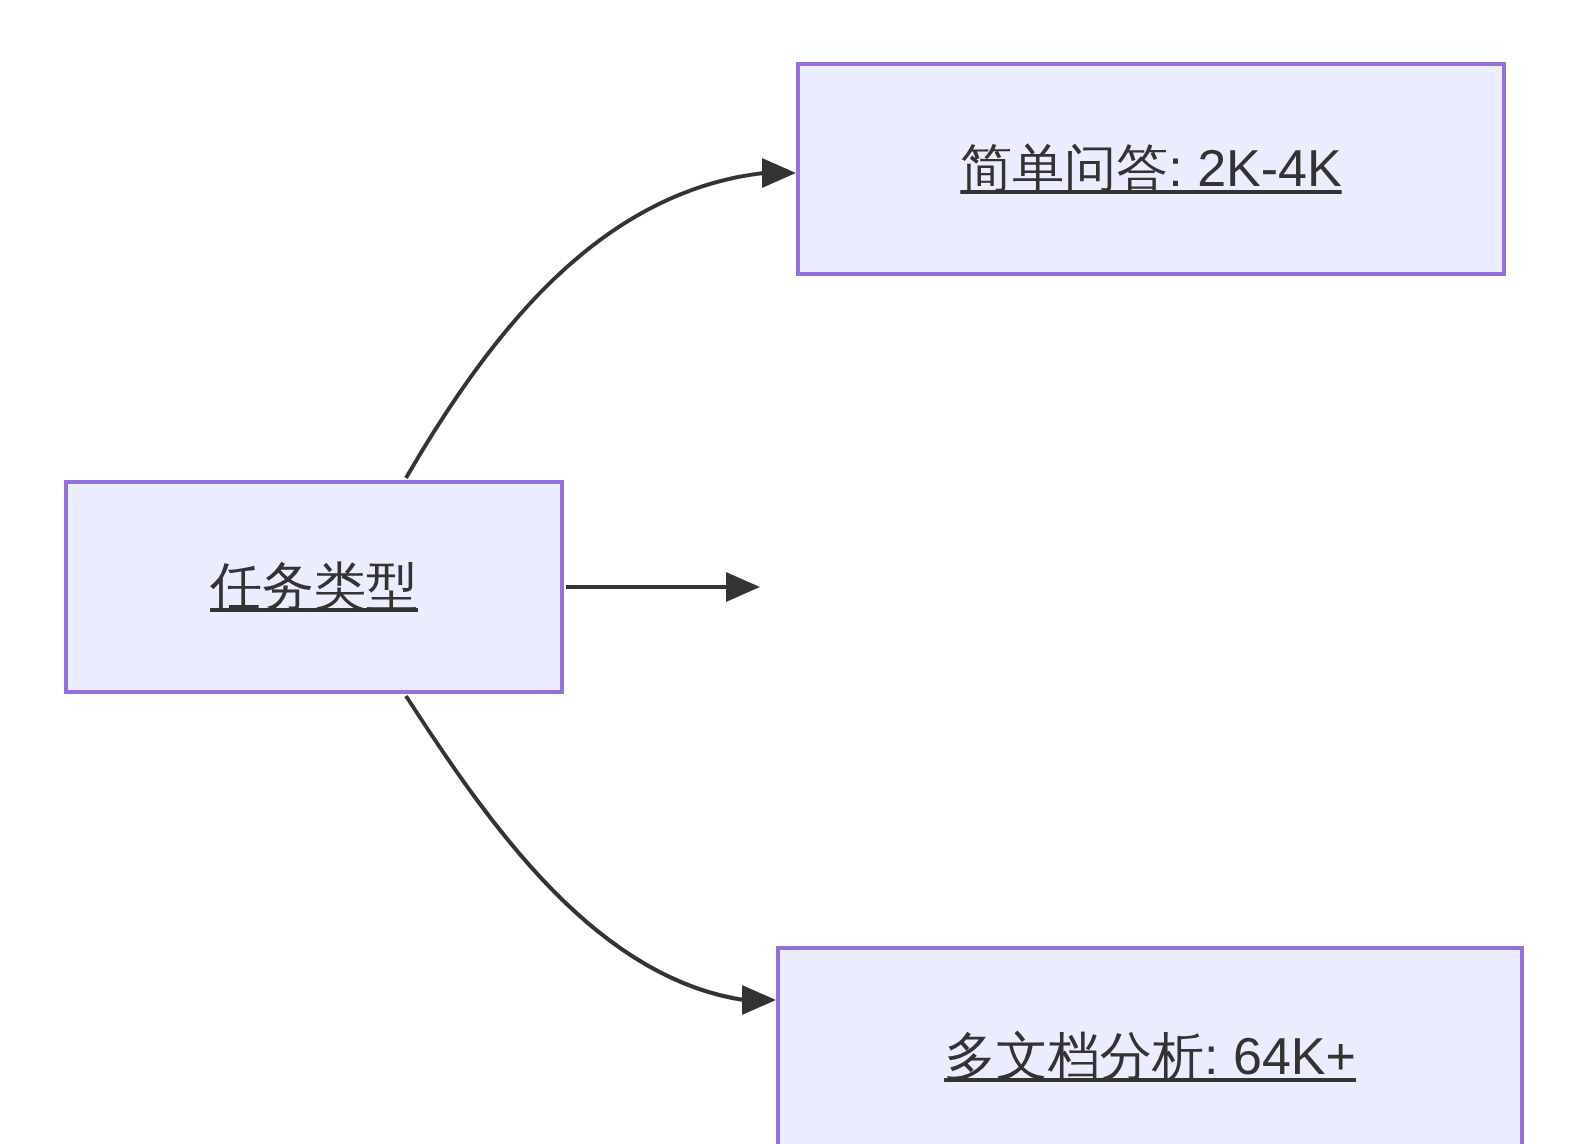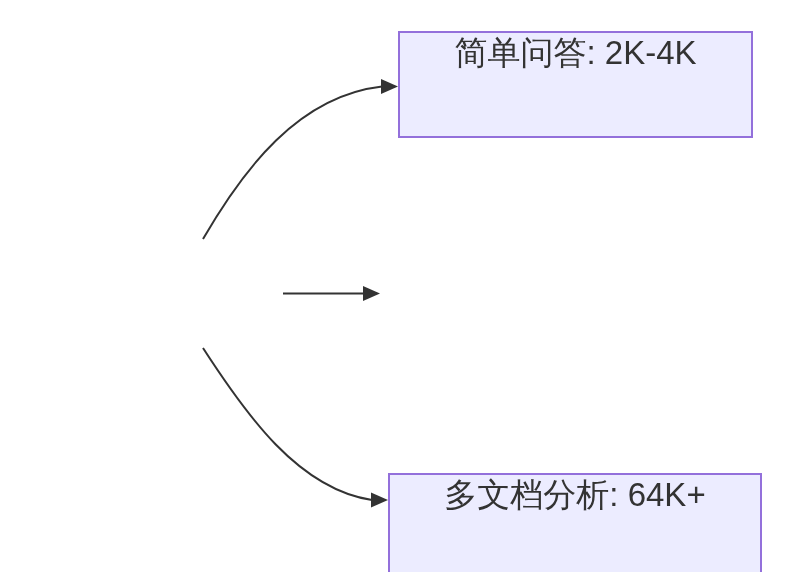--- a/index.html
+++ b/index.html
@@ -21,27 +21,28 @@
     top: 0;
     width: 787px;
     height: 572px;
   }
   .node {
     position: absolute;
     box-sizing: border-box;
     background: #ECECFF;
     border: 2px solid #9370DB;
     color: #333333;
-    font-size: 33px;
+    font-size: 26px;
     line-height: 1.2;
     display: flex;
-    align-items: flex-start;
+    align-items: center;
     justify-content: center;
     text-align: center;
     white-space: nowrap;
+    text-decoration: underline;
   }
   .node-root    { left: 32px;  top: 240px; width: 250px; height: 107px; }
   .node-top     { left: 398px; top: 31px;  width: 355px; height: 107px; }
   .node-middle  { left: 380px; top: 239px; width: 393px; height: 108px; }
   .node-bottom  { left: 388px; top: 445px; width: 374px; height: 111px; margin-top: 28px; }
   .edge-path {
     fill: none;
     stroke: #333333;
     stroke-width: 2px;
   }
@@ -66,20 +67,23 @@
       <path class="edge-path" d="M 283,293.5 L 364,293.5"></path>
       <polygon class="arrow-head" points="363,286 380,293.5 363,301"></polygon>
     </g>
 
     <g>
       <path class="edge-path" d="M 203,348 C 245,413 298,489 372,500"></path>
       <polygon class="arrow-head" points="371,492.5 388,500 371,507.5"></polygon>
     </g>
   </svg>
 
+  <div class="node node-root">
+    <span>任务类型</span>
+  </div>
 
   <div class="node node-top">
     <span>简单问答: 2K-4K</span>
   </div>
 
 
   <div class="node node-bottom">
     <span>多文档分析: 64K+</span>
   </div>
 

